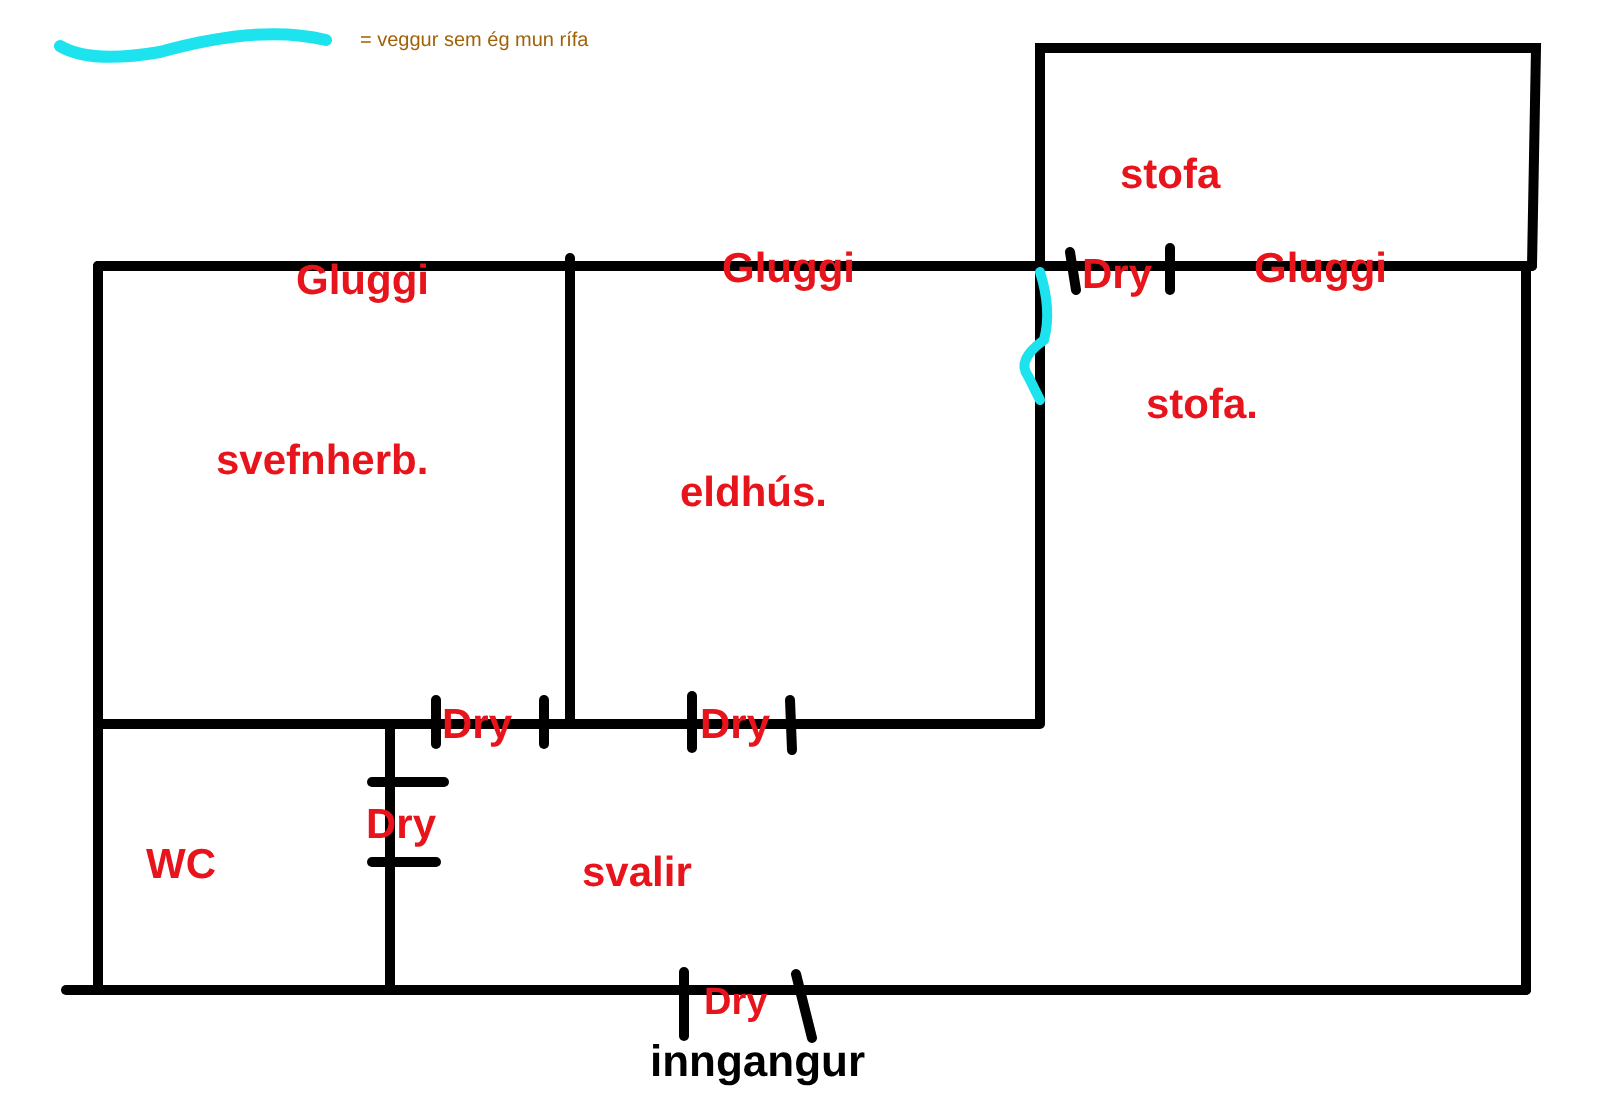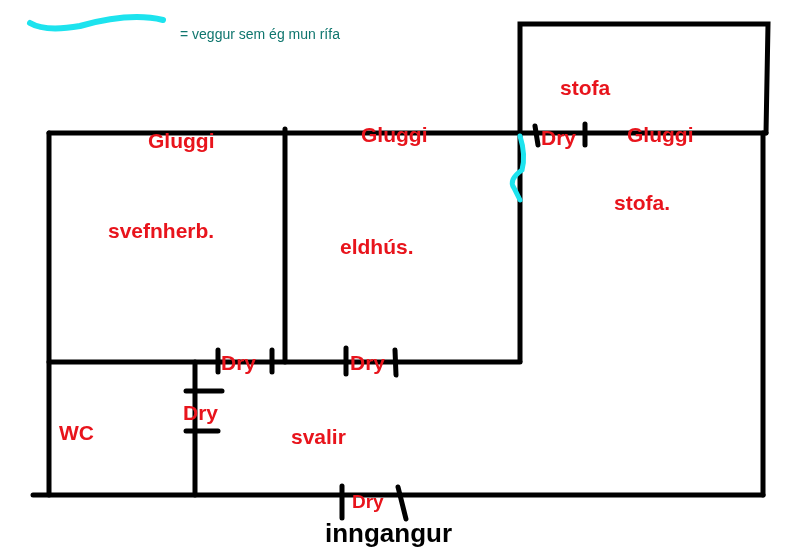--- a/index.html
+++ b/index.html
@@ -1,21 +1,21 @@
 <!DOCTYPE html>
 <html><head>
   <meta charset="utf-8">
   <style>
     html, body { margin: 0; padding: 0; background: #ffffff; }
     body { width: 806px; height: 549px; position: relative; overflow: hidden; font-family: "Liberation Sans", sans-serif; }
     svg { position: absolute; left: 0; top: 0; }
     .lbl { position: absolute; font-family: "Liberation Sans", sans-serif; font-weight: bold; white-space: nowrap; line-height: 1; }
     .red { color: #e8141c; font-size: 21px; }
-    .blk { color: #000000; font-size: 26px; }
-    .legend-text { position: absolute; left: 180px; top: 15px; font-size: 14px; color: #0f766e; font-family: "Liberation Sans", sans-serif; white-space: nowrap; margin-top: 11px; }
+    .blk { color: #000000; font-size: 22px; }
+    .legend-text { position: absolute; left: 180px; top: 15px; font-size: 10px; color: #a16207; font-family: "Liberation Sans", sans-serif; white-space: nowrap; }
   </style>
 </head>
 <body>
 
 <svg width="806" height="549" viewBox="0 0 806 549">
   <g stroke="#000" stroke-width="5" stroke-linecap="round" fill="none">
 
     <path d="M30 23 Q45 32 80 26 Q130 12 163 20" stroke="#1de3ee" stroke-width="6"></path>
 
     <path d="M520 133 L520 24 L768 24 L766 133"></path>
@@ -47,24 +47,24 @@
     <line x1="342" y1="486" x2="342" y2="518"></line>
     <line x1="398" y1="487" x2="406" y2="519"></line>
 
     <path d="M520 136 Q526 155 522 170 Q508 180 514 188 L520 200" stroke="#1de3ee" stroke-width="5"></path>
   </g>
 </svg>
 
 <div class="legend-text">= veggur sem ég mun rífa</div>
 
 <div class="lbl red" style="left:560px;top:77px;">stofa</div>
-<div class="lbl red" style="left:573px;top:192px;margin-left:41px;">stofa.</div>
+<div class="lbl red" style="left:573px;top:192px;">stofa.</div>
 <div class="lbl red" style="left:108px;top:220px;">svefnherb.</div>
 <div class="lbl red" style="left:340px;top:236px;">eldhús.</div>
-<div class="lbl red" style="left:59px;top:422px;text-align:center;">WC</div>
+<div class="lbl red" style="left:73px;top:422px;text-align:center;">WC</div>
 <div class="lbl red" style="left:291px;top:426px;">svalir</div>
 
 <div class="lbl red" style="left:148px;top:130px;">Gluggi</div>
 <div class="lbl red" style="left:361px;top:124px;">Gluggi</div>
 <div class="lbl red" style="left:627px;top:124px;">Gluggi</div>
 
 <div class="lbl red" style="left:541px;top:127px;">Dry</div>
 <div class="lbl red" style="left:221px;top:352px;">Dry</div>
 <div class="lbl red" style="left:350px;top:352px;">Dry</div>
 <div class="lbl red" style="left:183px;top:402px;">Dry</div>

